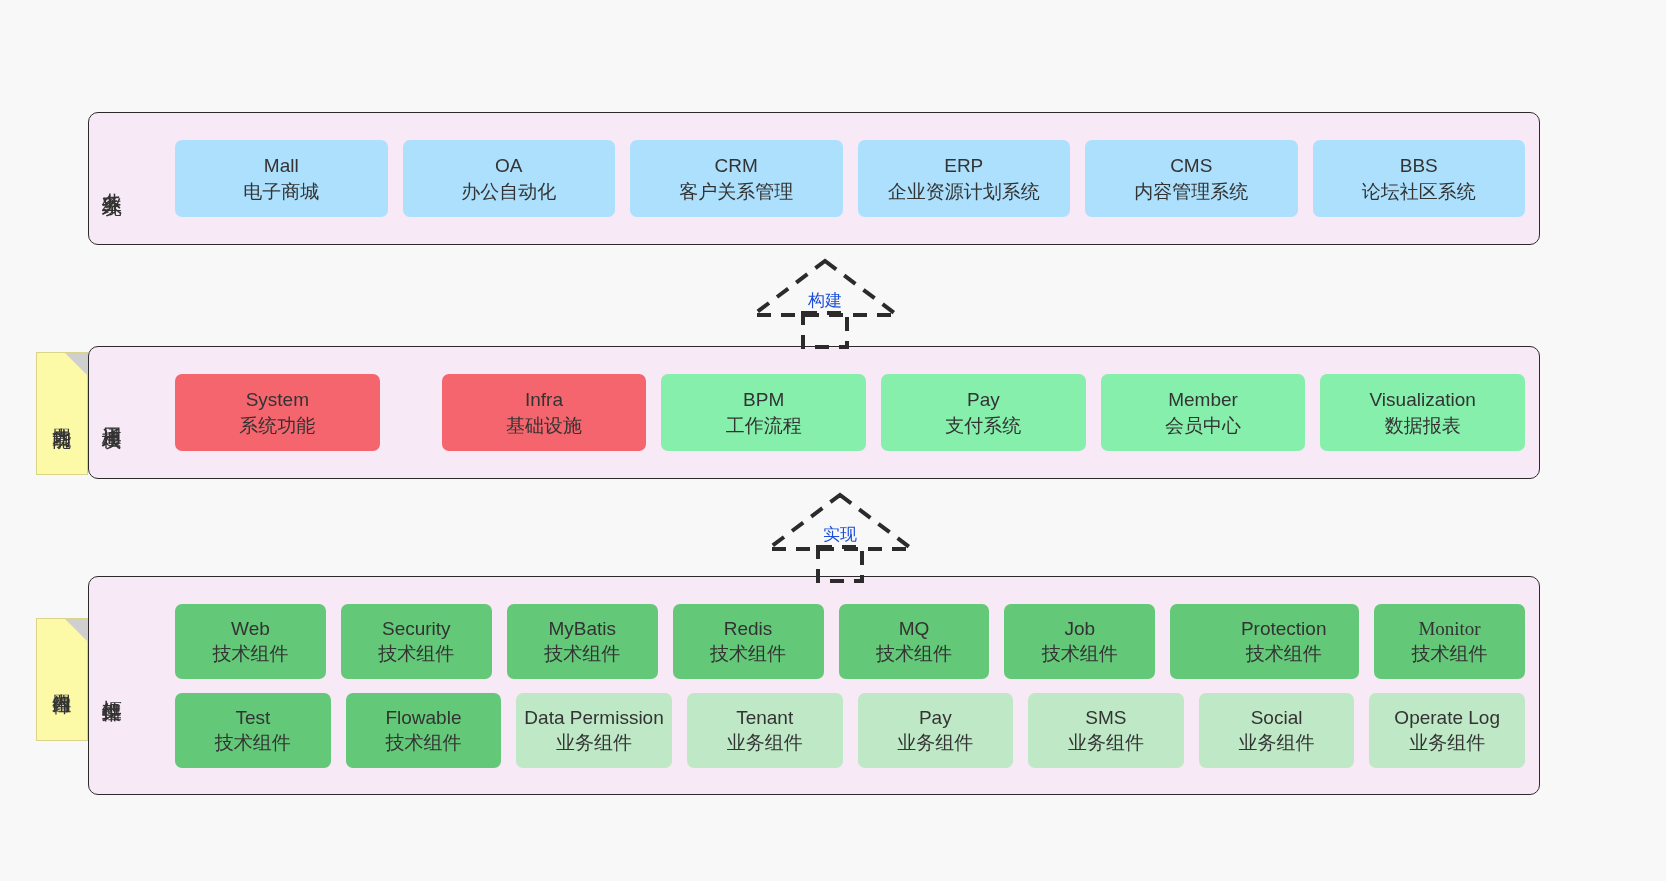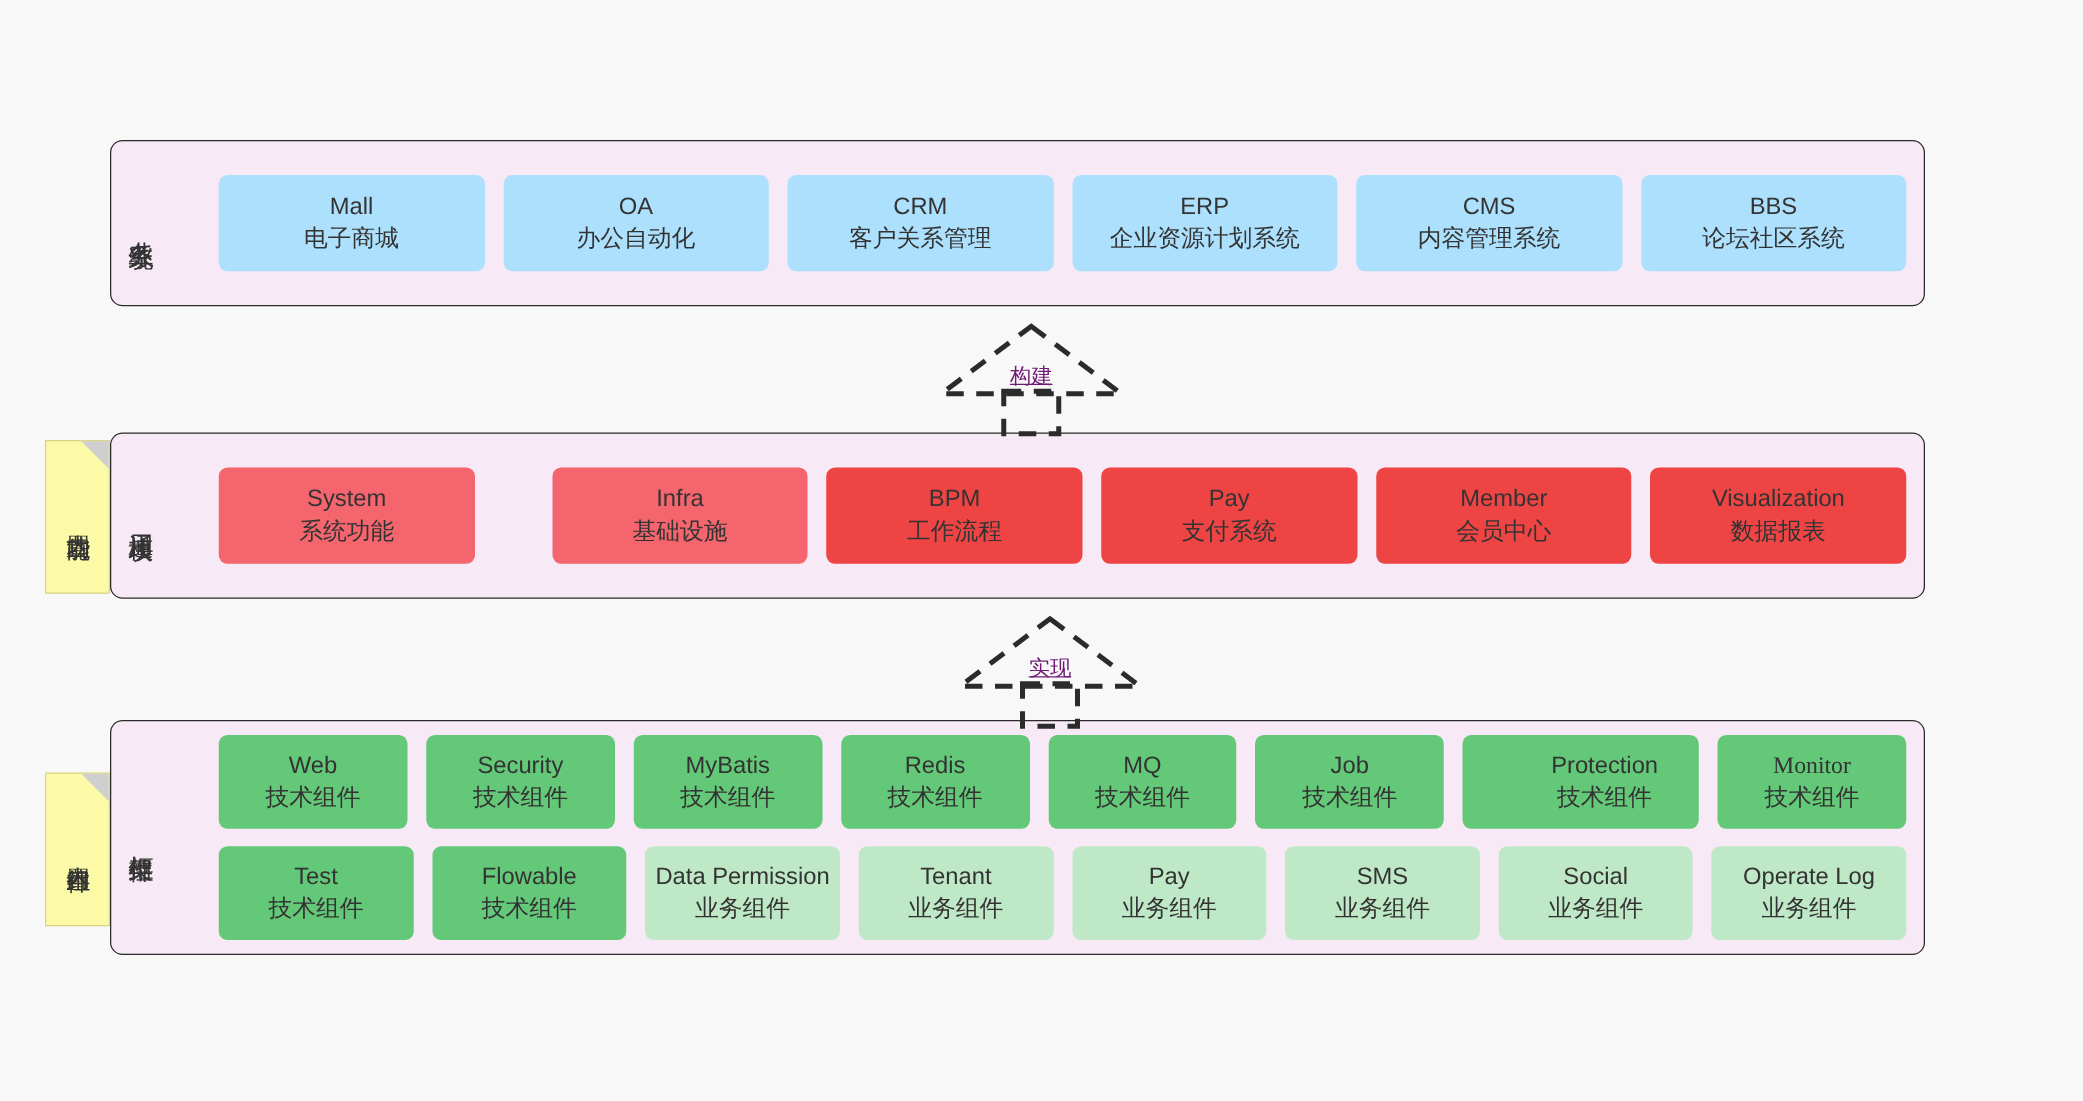--- a/index.html
+++ b/index.html
@@ -75,21 +75,21 @@
     color: #333333;
     line-height: 1.32;
     padding: 4px 6px;
     user-select: none;
   }
   .card .en { font-size: 19px; }
   .card .cn { font-size: 19px; }
 
   .c-blue        { background: #ace0fd; }
   .c-red         { background: #f5656e; }
-  .c-pink        { background: #ef4444; }
+  .c-pink        { background: #86efac; }
   .c-green       { background: #63c878; }
   .c-greenlight  { background: #bfe8c6; }
 
   
   .note {
     position: absolute;
     width: 52px;
     background: #fdfaa7;
     border: 1px solid #d9d48a;
     display: flex;
@@ -121,26 +121,25 @@
     position: absolute;
     z-index: 2;
   }
   .connector svg { display: block; overflow: visible; }
   .connector-label {
     position: absolute;
     left: 50%;
     transform: translateX(-50%);
     top: 34px;
     font-size: 17px;
-    color: #701a75;
+    color: #1d4ed8;
     background: transparent;
     padding: 0 3px;
     white-space: nowrap;
     user-select: none;
-    text-decoration: underline;
   }
 </style>
 </head>
 <body>
 
 <div id="canvas">
 
   <div class="layer" id="layer-business" style="left:88px; top:112px; width:1452px; height:133px;">
     <div class="layer-title">业务系统</div>
     <div class="layer-body">
@@ -226,21 +225,21 @@
       <rect x="58" y="58" width="44" height="34" fill="none" stroke="#2b2b2b" stroke-width="4" stroke-dasharray="14,10"></rect>
     </svg>
     <div class="connector-label">实现</div>
   </div>
 
   <div class="note" style="left:36px; top:618px; height:123px;">
     <span class="note-fold"></span>
     <span class="note-label">内置组件</span>
   </div>
 
-  <div class="layer" id="layer-framework" style="left:88px; top:576px; width:1452px; height:188px;">
+  <div class="layer" id="layer-framework" style="left:88px; top:576px; width:1452px; height:219px;">
     <div class="layer-title">框架组件</div>
     <div class="layer-body">
       <div class="row" id="row-fw1">
           <div class="card c-green" style="min-height: 75px;">
             <div class="en">Web</div>
             <div class="cn">技术组件</div>
           </div>
           <div class="card c-green" style="min-height: 75px;">
             <div class="en">Security</div>
             <div class="cn">技术组件</div>

